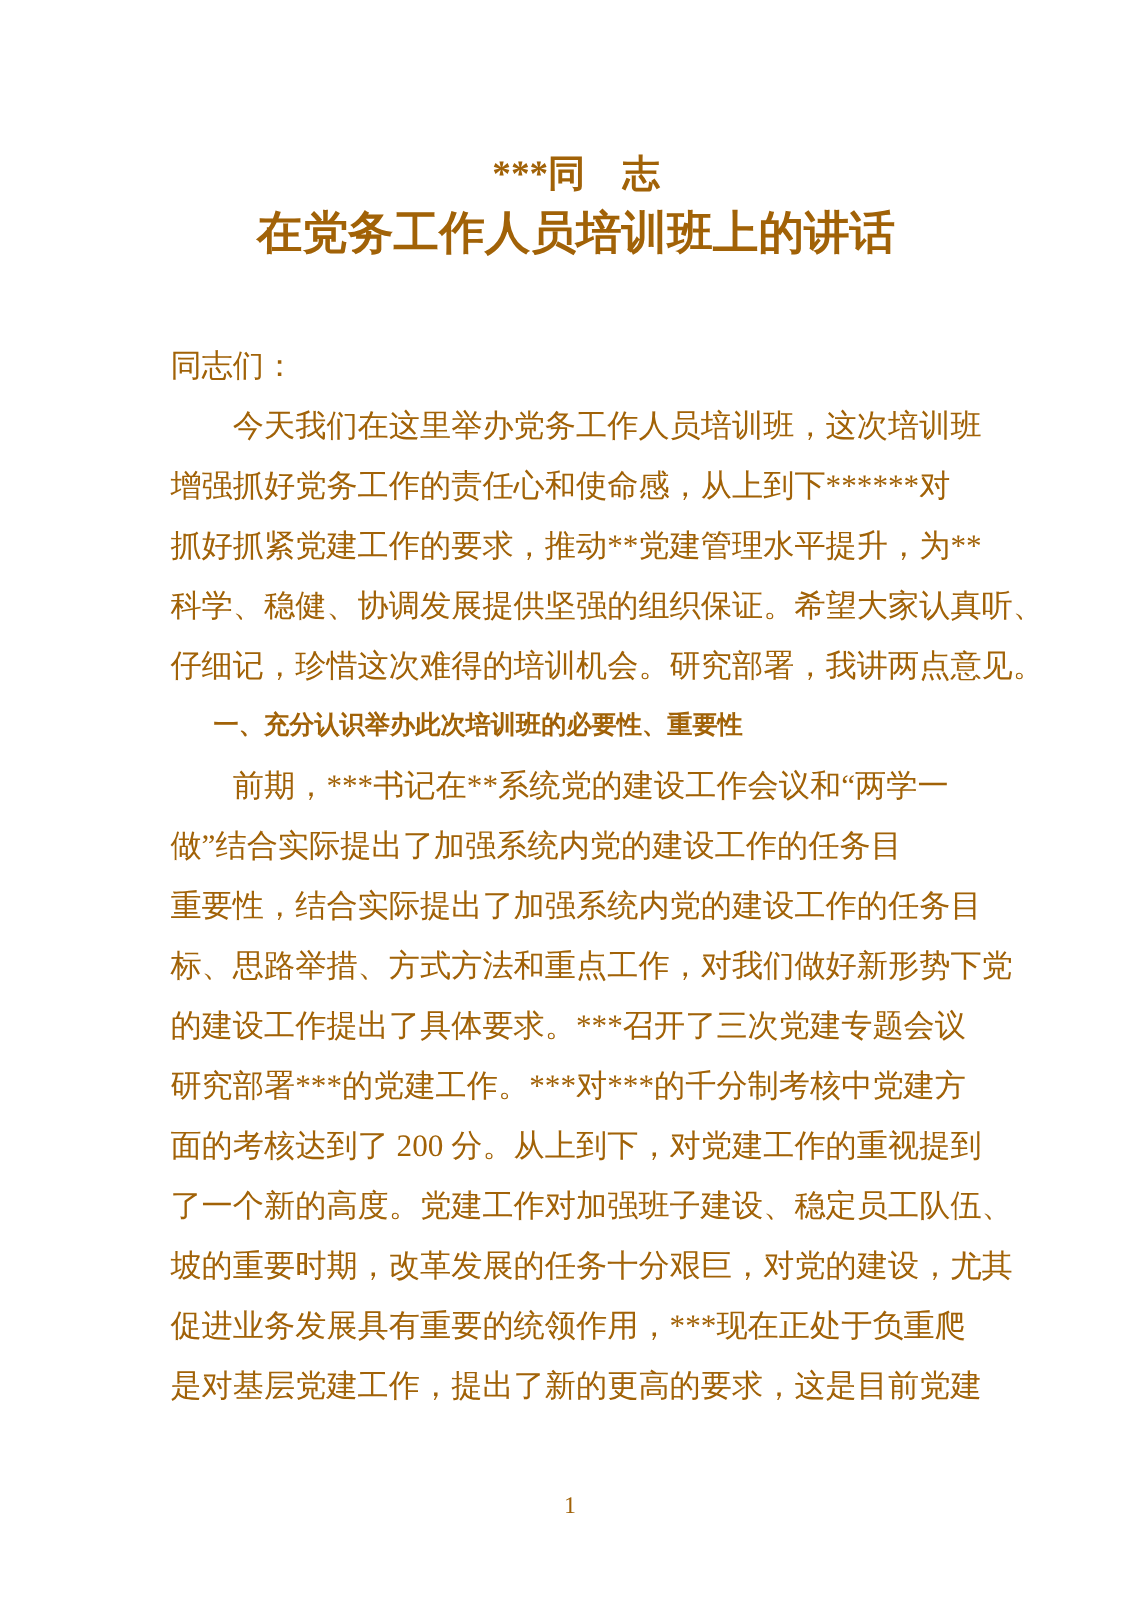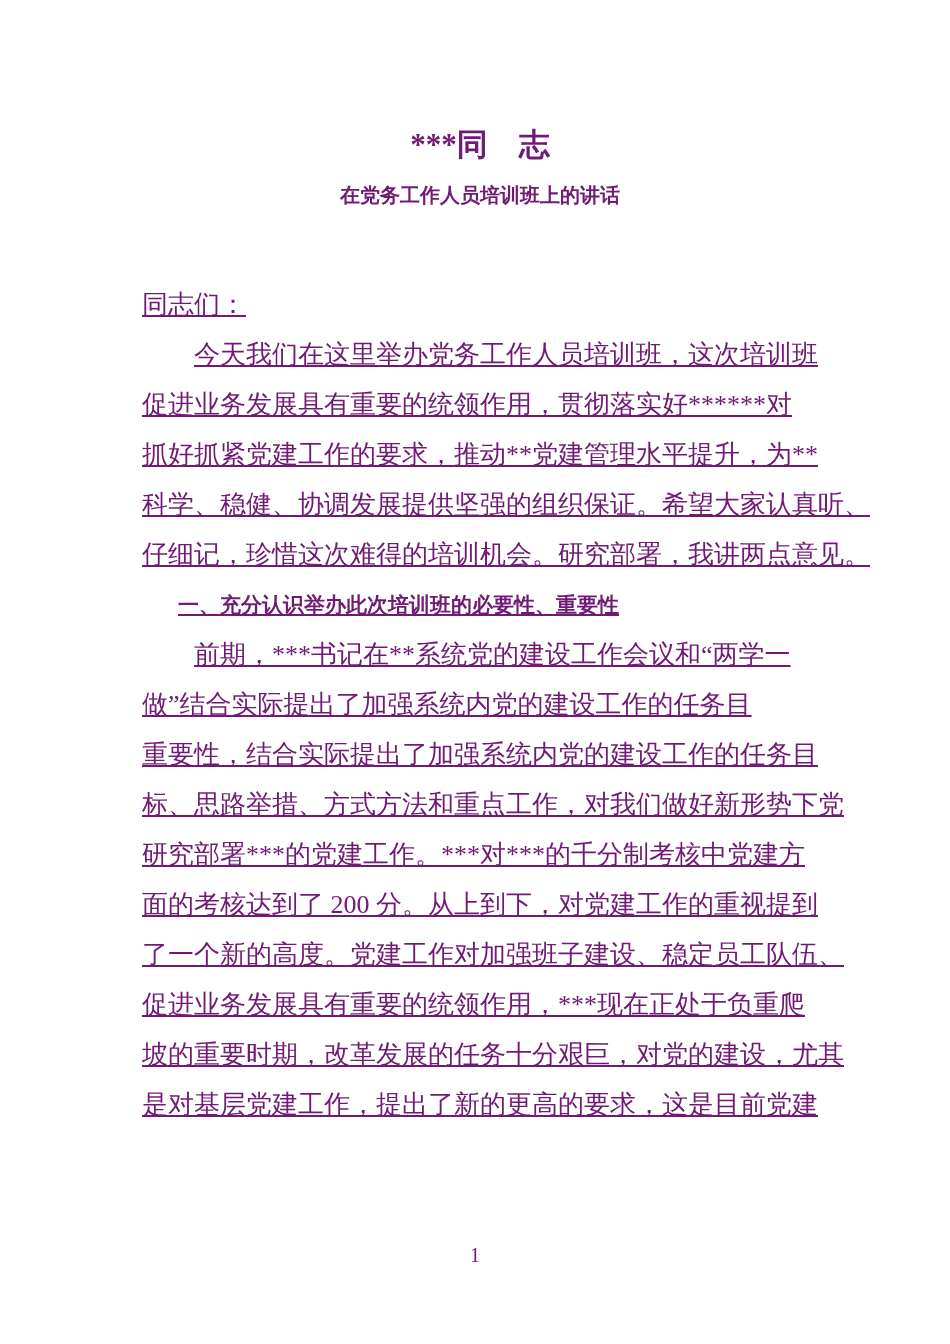--- a/index.html
+++ b/index.html
@@ -5,47 +5,46 @@
   html, body {
     margin: 0;
     padding: 0;
     background: #ffffff;
   }
   .page {
     position: relative;
     width: 950px;
     height: 1344px;
     background: #ffffff;
-    color: #701a75;
+    color: #a16207;
     font-family: "Liberation Serif", serif;
     overflow: hidden;
   }
   .content {
     position: absolute;
     left: 142px;
     top: 120px;
     width: 676px;
   }
   .title-line {
     height: 50px;
     line-height: 50px;
     text-align: center;
     font-weight: bold;
     white-space: pre;
   }
   .title-1 { font-size: 31px; }
-  .title-2 { font-size: 20px; }
+  .title-2 { font-size: 38px; }
   .spacer { height: 60px; }
   .line {
     height: 50px;
     line-height: 50px;
     font-size: 26px;
     white-space: pre;
     overflow: visible;
-    text-decoration: underline;
   }
   .indent { padding-left: 52px; }
   .heading {
     font-family: "Liberation Sans", sans-serif;
     font-weight: bold;
     font-size: 21px;
     padding-left: 36px;
   }
   .page-number {
     position: absolute;
@@ -64,34 +63,35 @@
   <div class="content">
 
     <div class="title-line title-1">***同　志</div>
     <div class="title-line title-2">在党务工作人员培训班上的讲话</div>
 
     <div class="spacer"></div>
 
     <div class="line">同志们：</div>
 
     <div class="line indent">今天我们在这里举办党务工作人员培训班，这次培训班</div>
-    <div class="line">促进业务发展具有重要的统领作用，贯彻落实好******对</div>
+    <div class="line">增强抓好党务工作的责任心和使命感，从上到下******对</div>
     <div class="line">抓好抓紧党建工作的要求，推动**党建管理水平提升，为**</div>
     <div class="line">科学、稳健、协调发展提供坚强的组织保证。希望大家认真听、</div>
     <div class="line">仔细记，珍惜这次难得的培训机会。研究部署，我讲两点意见。</div>
 
     <div class="line heading">一、充分认识举办此次培训班的必要性、重要性</div>
 
     <div class="line indent">前期，***书记在**系统党的建设工作会议和“两学一</div>
     <div class="line">做”结合实际提出了加强系统内党的建设工作的任务目</div>
     <div class="line">重要性，结合实际提出了加强系统内党的建设工作的任务目</div>
     <div class="line">标、思路举措、方式方法和重点工作，对我们做好新形势下党</div>
+    <div class="line">的建设工作提出了具体要求。***召开了三次党建专题会议</div>
     <div class="line">研究部署***的党建工作。***对***的千分制考核中党建方</div>
     <div class="line">面的考核达到了 200 分。从上到下，对党建工作的重视提到</div>
     <div class="line">了一个新的高度。党建工作对加强班子建设、稳定员工队伍、</div>
+    <div class="line">坡的重要时期，改革发展的任务十分艰巨，对党的建设，尤其</div>
     <div class="line">促进业务发展具有重要的统领作用，***现在正处于负重爬</div>
-    <div class="line">坡的重要时期，改革发展的任务十分艰巨，对党的建设，尤其</div>
     <div class="line">是对基层党建工作，提出了新的更高的要求，这是目前党建</div>
 
   </div>
 
   <div class="page-number">1</div>
 </div>
 
 </body></html>

